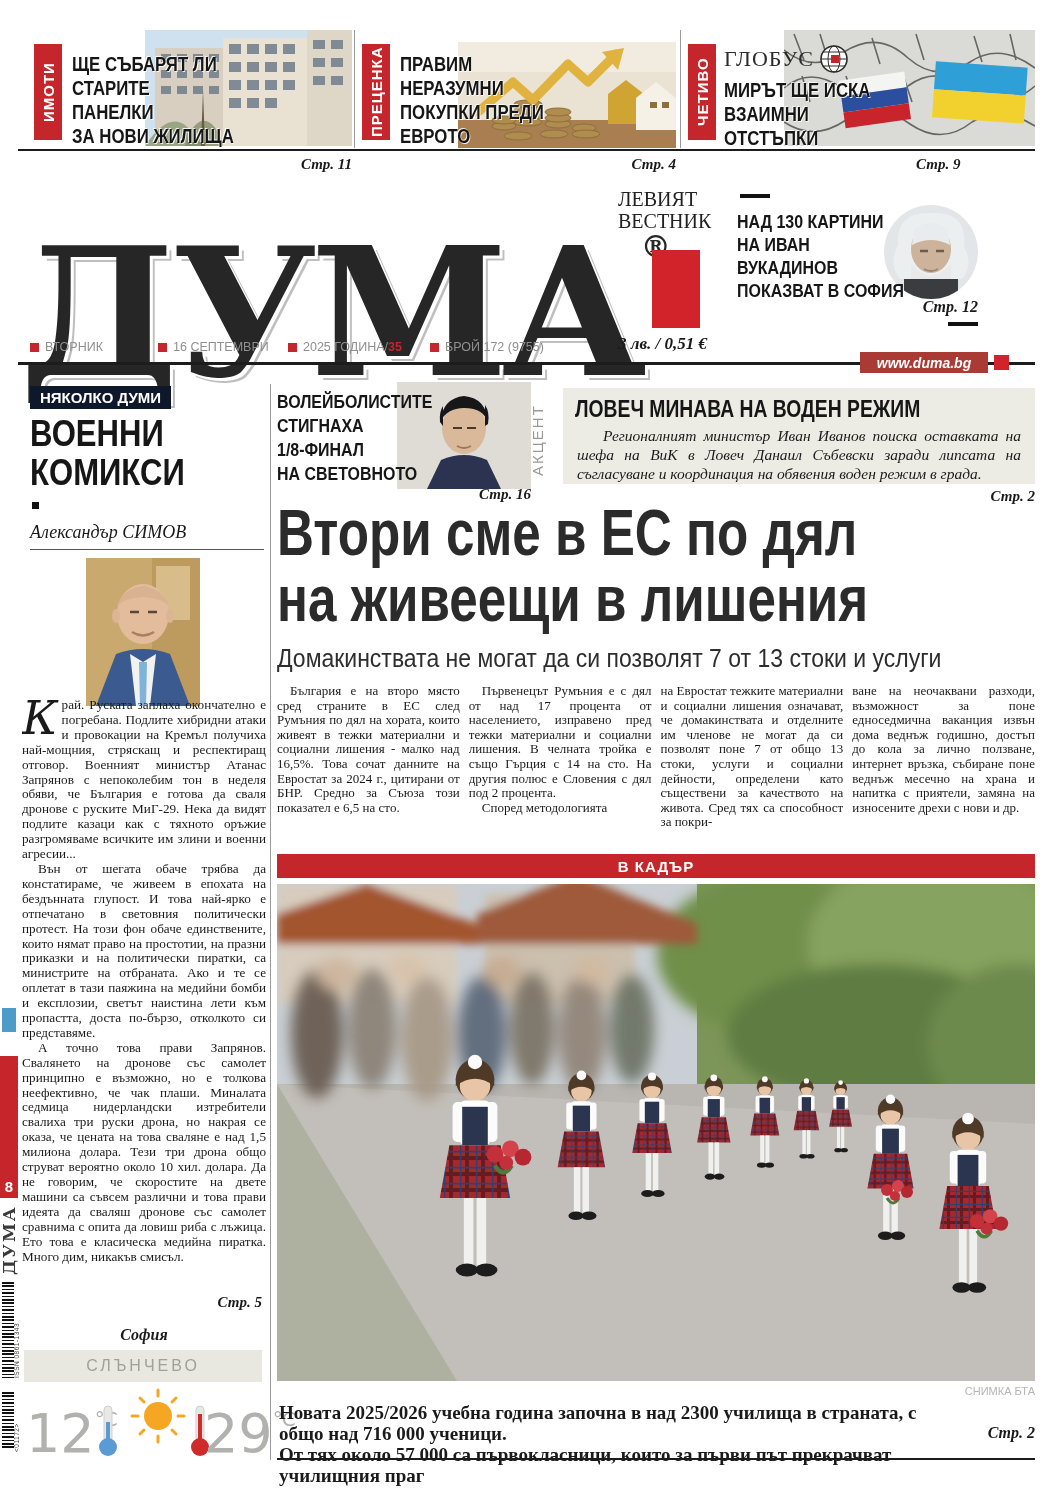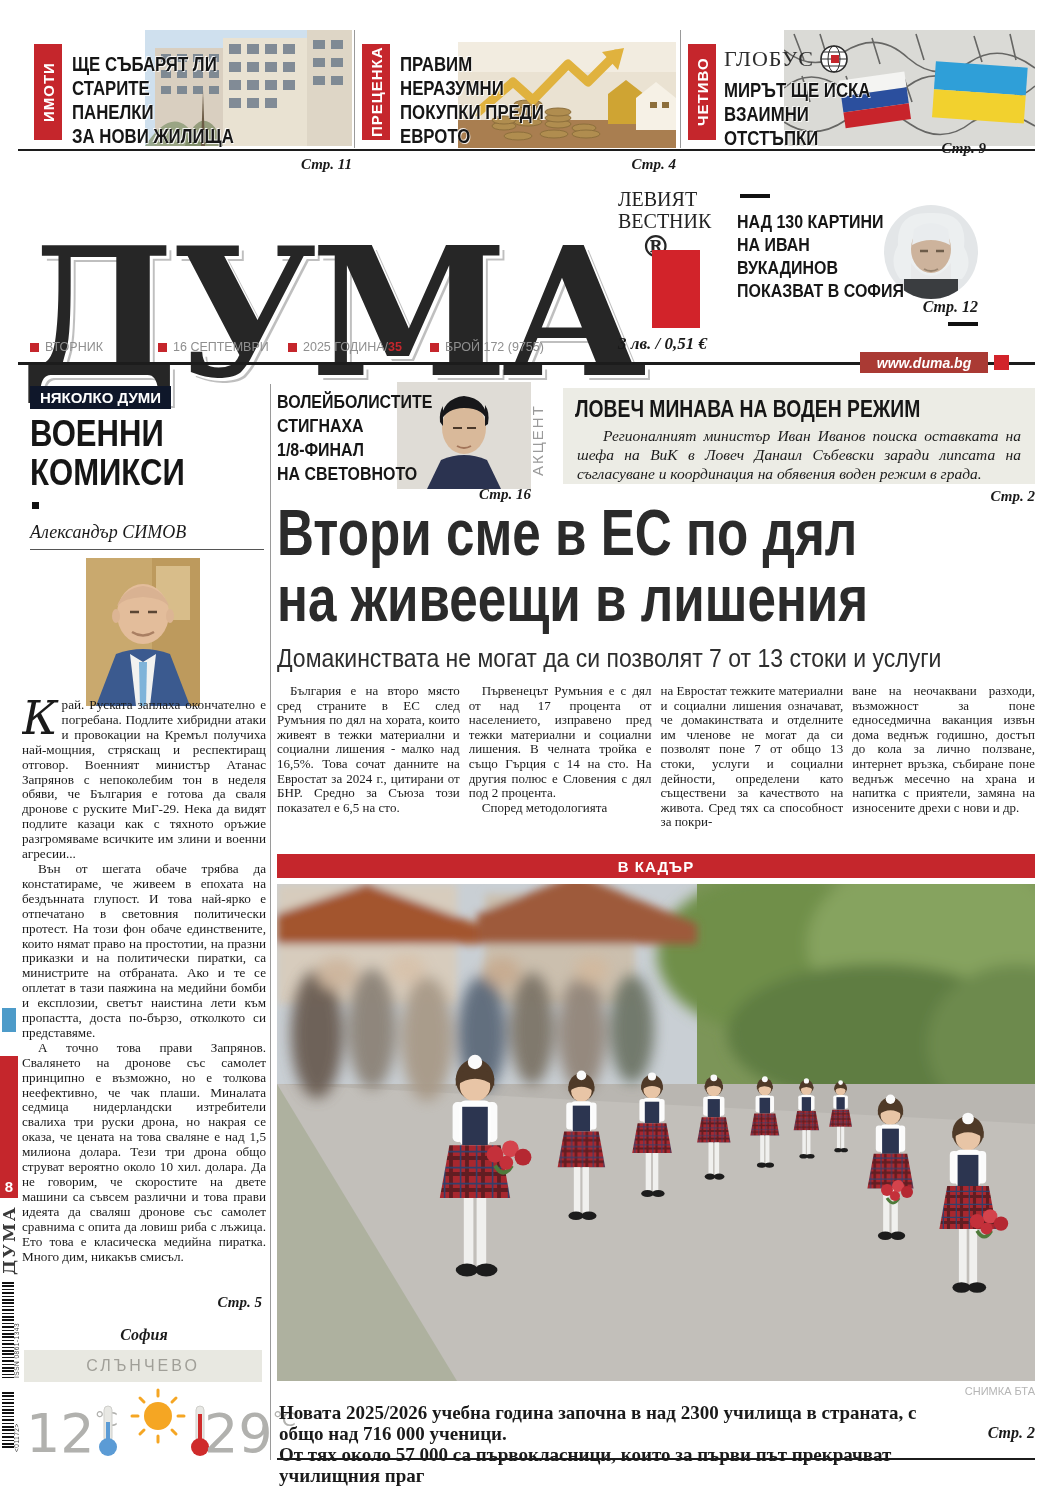--- a/index.html
+++ b/index.html
@@ -188,21 +188,21 @@
         <ellipse cx="17" cy="17" rx="6" ry="13" fill="none" stroke="#2c2c2c" stroke-width="1"></ellipse>
         <path d="M4 17 h26 M6 10 h22 M6 24 h22" stroke="#2c2c2c" stroke-width="1" fill="none"></path>
         <rect x="14" y="13" width="8" height="8" fill="#c5262c"></rect>
       </svg>
     </div>
     <div class="ab teaser-title" style="left:706px;top:48px;width:290px;">
       <span class="cond">МИРЪТ ЩЕ ИСКА
 ВЗАИМНИ
 ОТСТЪПКИ</span>
     </div>
-    <div class="ab pageref" style="left:898px;top:110px;width:70px;text-align:right;">Стр. 9</div>
+    <div class="ab pageref" style="left:898px;top:126px;width:70px;text-align:left;">Стр. 9</div>
 
     <div class="ab ruleblack" style="left:0;top:119px;width:1017px;height:2px;"></div>
   </div>
 
   <div class="ab" style="left:18px;top:150px;width:1017px;height:230px;">
     <div class="ab" style="left:2px;top:8px;font-family:'DejaVu Serif',serif;font-weight:700;font-size:178px;line-height:178px;
                 letter-spacing:-6px;color:#262626;text-shadow:3px 3px 0 #fff,5px 5px 0 rgba(0,0,0,.25);">
       <span>ДУМА</span><span style="font-size:30px;letter-spacing:0;vertical-align:118px;text-shadow:none;">®</span>
     </div>
     <div class="ab ml" style="left:600px;top:38px;font-size:20px;line-height:22px;color:#222;">ЛЕВИЯТ

